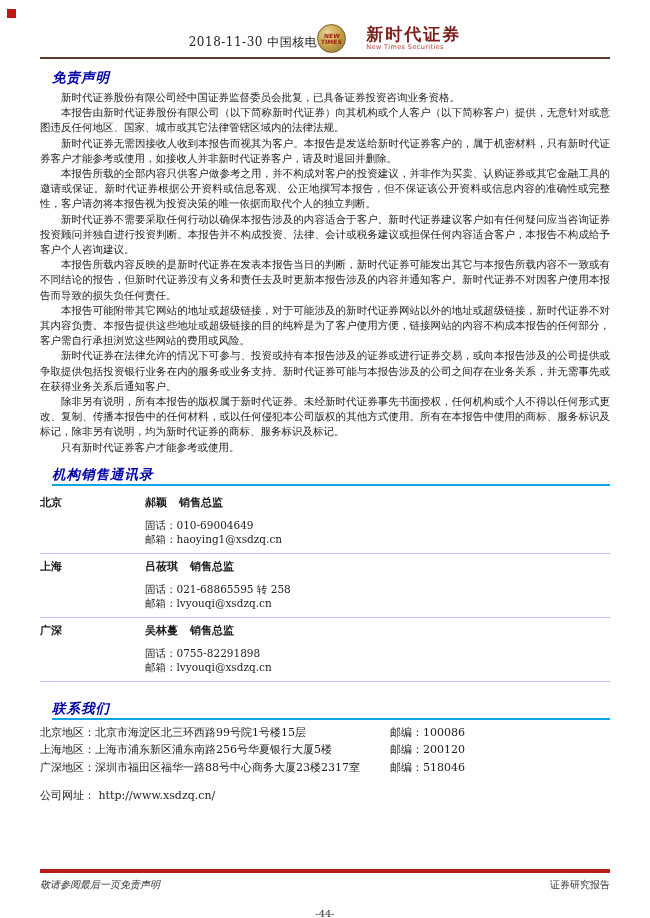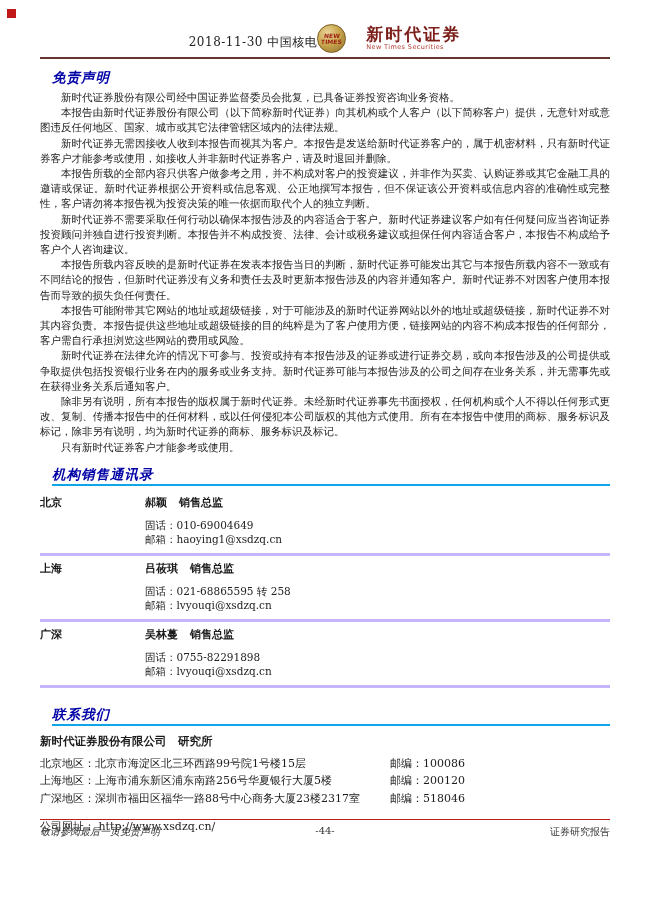--- a/index.html
+++ b/index.html
@@ -45,46 +45,46 @@
   }
   .with-rule{border-bottom:2px solid #0ea5e9;}
   
   .paras p{
     margin:0;font-size:10.5px;line-height:15.2px;
     text-indent:2em;text-align:justify;color:#1c1c1c;font-family:Liberation Mono, monospace;
   }
   
   .contact-row{
     display:grid;grid-template-columns:105px 1fr;
-    border-bottom:3px solid #c4b5fd;
+    border-bottom:1px solid #c4b5fd;
     padding:5px 0 6px 0;
   }
   .region{font-size:11px;font-weight:bold;}
   .name-line{font-size:11px;font-weight:bold;}
   .detail-line{font-size:10.5px;color:#222;}
   .detail-line.first{margin-top:9px;}
   .name-role-gap{display:inline-block;width:12px;}
   
   .company-line{font-size:11.5px;font-weight:bold;margin:8px 0 6px 0;}
   .office-row{
     display:grid;grid-template-columns:350px 1fr;
     font-size:11px;line-height:17.5px;color:#1c1c1c;
   }
   .website-line{font-size:11px;margin-top:12px;color:#1c1c1c;}
   .website-url{color:#1c1c1c;}
   
   .footer{
-    position:absolute;left:40px;right:40px;top:819px;
-    border-top:1px solid #b91c1c;
+    position:absolute;left:40px;right:40px;top:869px;
+    border-top:4px solid #b91c1c;
     padding-top:5px;
     font-size:10px;color:#333;
     display:flex;justify-content:space-between;align-items:baseline;
   }
   .footer .f-left{font-style:italic;}
-  .footer .f-center{position:absolute;left:50%;transform:translateX(-50%);}
+  .footer .f-center{position:absolute;left:50%;transform:translateX(-50%);margin-top:30px;}
 </style>
 </head>
 <body>
 
 <div class="page">
 
   <div class="corner-mark"></div>
 
   <header class="header">
     <div class="header-left">2018-11-30  中国核电</div>
@@ -141,21 +141,20 @@
             <div class="name-line"><span>吴林蔓</span><span class="name-role-gap"></span><span>销售总监</span></div>
             <div class="detail-line first"><span>固话：</span><span>0755-82291898</span></div>
             <div class="detail-line"><span>邮箱：</span><span>lvyouqi@xsdzq.cn</span></div>
           </div>
         </div>
       </div>
   </section>
 
   <section style="margin-top:18px;">
     <h2 class="sec-title with-rule">联系我们</h2>
-    <div class="company-line">新时代证券股份有限公司　研究所</div>
     <div id="office-list">
         <div class="office-row">
           <div><span>北京地区：</span><span>北京市海淀区北三环西路99号院1号楼15层</span></div>
           <div><span>邮编：</span><span>100086</span></div>
         </div>
         <div class="office-row">
           <div><span>上海地区：</span><span>上海市浦东新区浦东南路256号华夏银行大厦5楼</span></div>
           <div><span>邮编：</span><span>200120</span></div>
         </div>
         <div class="office-row">

